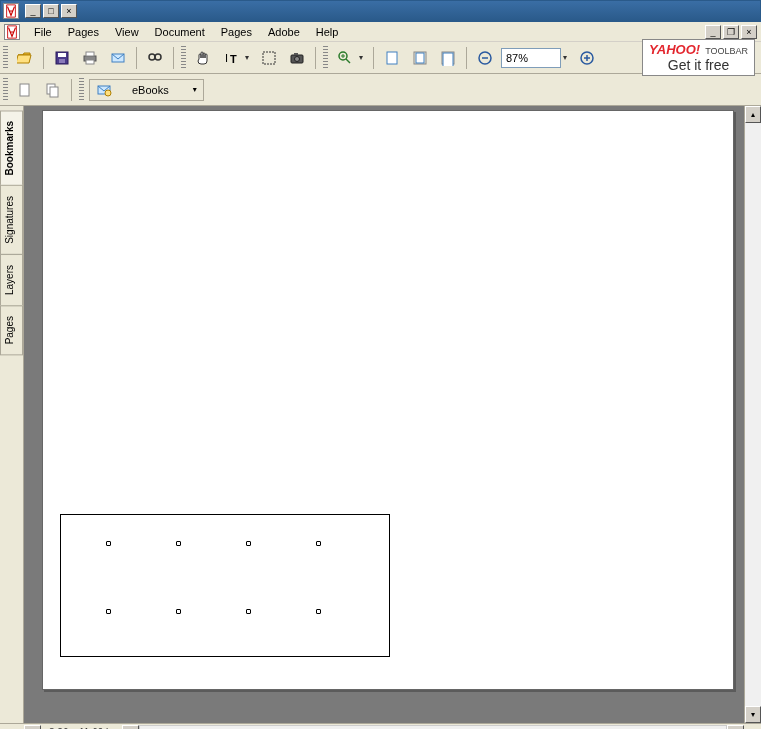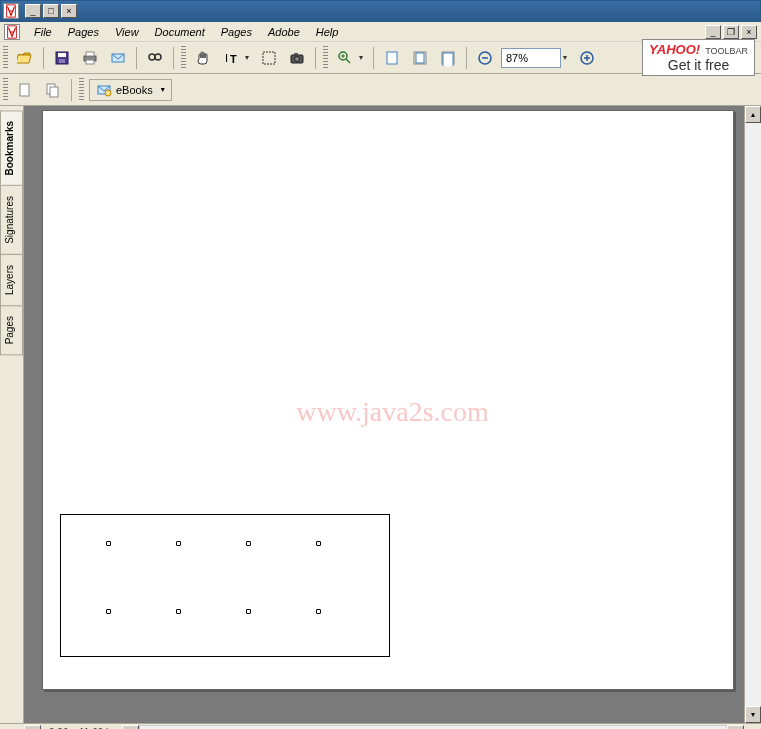--- a/index.html
+++ b/index.html
@@ -7,21 +7,21 @@
 
 
 .titlebar { height: 22px; background: linear-gradient(to bottom, #3a6ea5 0%, #2a5a8a 100%); color: #fff; display: flex; align-items: center; padding: 0 2px; border: 1px solid #2a5a8a; }
 .titlebar .app-icon { width: 16px; height: 16px; background: #fff; margin-right: 4px; display: flex; align-items: center; justify-content: center; font-size: 10px; color: #cc0000; border: 1px solid #888; }
 .titlebar .title { flex: 1; font-weight: bold; font-size: 11px; }
 .titlebar .win-btn { width: 16px; height: 14px; background: #d4d0c8; border: 1px solid #fff; border-right-color: #555; border-bottom-color: #555; margin-left: 2px; display: flex; align-items: center; justify-content: center; color: #000; font-size: 9px; cursor: pointer; }
 
 
 .menubar { height: 20px; background: #ece9d8; display: flex; align-items: center; padding: 0 4px; border-bottom: 1px solid #d4d0c8; }
 .menubar .mdi-icon { width: 16px; height: 16px; background: #fff; margin-right: 6px; display: flex; align-items: center; justify-content: center; font-size: 10px; color: #cc0000; border: 1px solid #888; }
-.menubar .menu-item { padding: 2px 8px; cursor: pointer; font-style: italic; }
+.menubar .menu-item { padding: 2px 8px; cursor: pointer; }
 .menubar .mdi-btn { width: 16px; height: 14px; background: #d4d0c8; border: 1px solid #fff; border-right-color: #555; border-bottom-color: #555; margin-left: 2px; display: flex; align-items: center; justify-content: center; font-size: 9px; cursor: pointer; }
 .menubar .mdi-skip { margin-left: auto; }
 
 
 .toolbar-row { background: #ece9d8; display: flex; align-items: center; border-bottom: 1px solid #aca899; }
 .toolbar-row.tb1 { height: 32px; }
 .toolbar-row.tb2 { height: 32px; }
 .tb-grip { width: 5px; height: 24px; margin: 0 3px; background: repeating-linear-gradient(to bottom, #888 0, #888 1px, transparent 1px, transparent 3px); }
 .tb-btn { width: 24px; height: 24px; margin: 0 2px; border: 1px solid transparent; display: flex; align-items: center; justify-content: center; cursor: pointer; border-radius: 2px; }
 .tb-sep { width: 1px; height: 22px; background: #aca899; margin: 0 4px; }
@@ -29,21 +29,21 @@
 .zoom-field { width: 60px; height: 20px; border: 1px solid #7f9db9; background: #fff; padding: 2px 4px; margin: 0 2px; }
 .yahoo-box { margin-left: auto; margin-right: 6px; border: 1px solid #888; background: #fff; padding: 2px 6px; display: flex; align-items: center; cursor: pointer; font-size: 10px; }
 .yahoo-logo { color: #e3262e; font-weight: bold; font-style: italic; font-size: 13px; }
 .yahoo-text { margin-left: 2px; color: #444; font-size: 9px; }
 .yahoo-sub { font-size: 14px; color: #333; text-align: center; width: 100%; }
 
 
 .ico { width: 16px; height: 16px; display: block; }
 
 
-.ebooks-dd { border: 1px solid #aca899; background: #ece9d8; padding: 2px 6px; display: flex; align-items: center; cursor: pointer; margin-left: 2px; height: 22px; }
+.ebooks-dd { border: 1px solid #aca899; background: #ece9d8; padding: 2px 6px; display: flex; align-items: center; cursor: pointer; margin-left: 2px; height: 22px; gap: 16px; }
 .ebooks-dd span.arrow { margin-left: 8px; font-size: 8px; }
 
 
 .content-area { position: relative; height: 617px; display: flex; }
 .nav-tabs { width: 24px; background: #ece9d8; border-right: 1px solid #aca899; display: flex; flex-direction: column; padding-top: 4px; }
 .nav-tab { writing-mode: vertical-rl; transform: rotate(180deg); padding: 10px 3px; font-size: 10px; cursor: pointer; border: 1px solid #aca899; background: #ece9d8; margin-bottom: -1px; }
 .nav-tab.active { background: #f5f3e9; font-weight: bold; }
 
 .doc-viewport { flex: 1; background: #7a7a7a; position: relative; overflow: hidden; }
 .doc-page { position: absolute; left: 18px; top: 4px; width: 692px; height: 580px; background: #fff; border: 1px solid #666; box-shadow: 2px 2px 0 rgba(0,0,0,.25); }
@@ -253,21 +253,20 @@
         <div class="dot" style="left:45px;top:26px;"></div>
         <div class="dot" style="left:115px;top:26px;"></div>
         <div class="dot" style="left:185px;top:26px;"></div>
         <div class="dot" style="left:255px;top:26px;"></div>
         <div class="dot" style="left:45px;top:94px;"></div>
         <div class="dot" style="left:115px;top:94px;"></div>
         <div class="dot" style="left:185px;top:94px;"></div>
         <div class="dot" style="left:255px;top:94px;"></div>
       </div>
     </div>
-    <div class="watermark">www.java2s.com</div>
 
     <div class="vscroll">
       <div class="arrow">▴</div>
       <div class="track"></div>
       <div class="arrow">▾</div>
     </div>
   </div>
 </div>
 
 <div class="hscroll-row">

